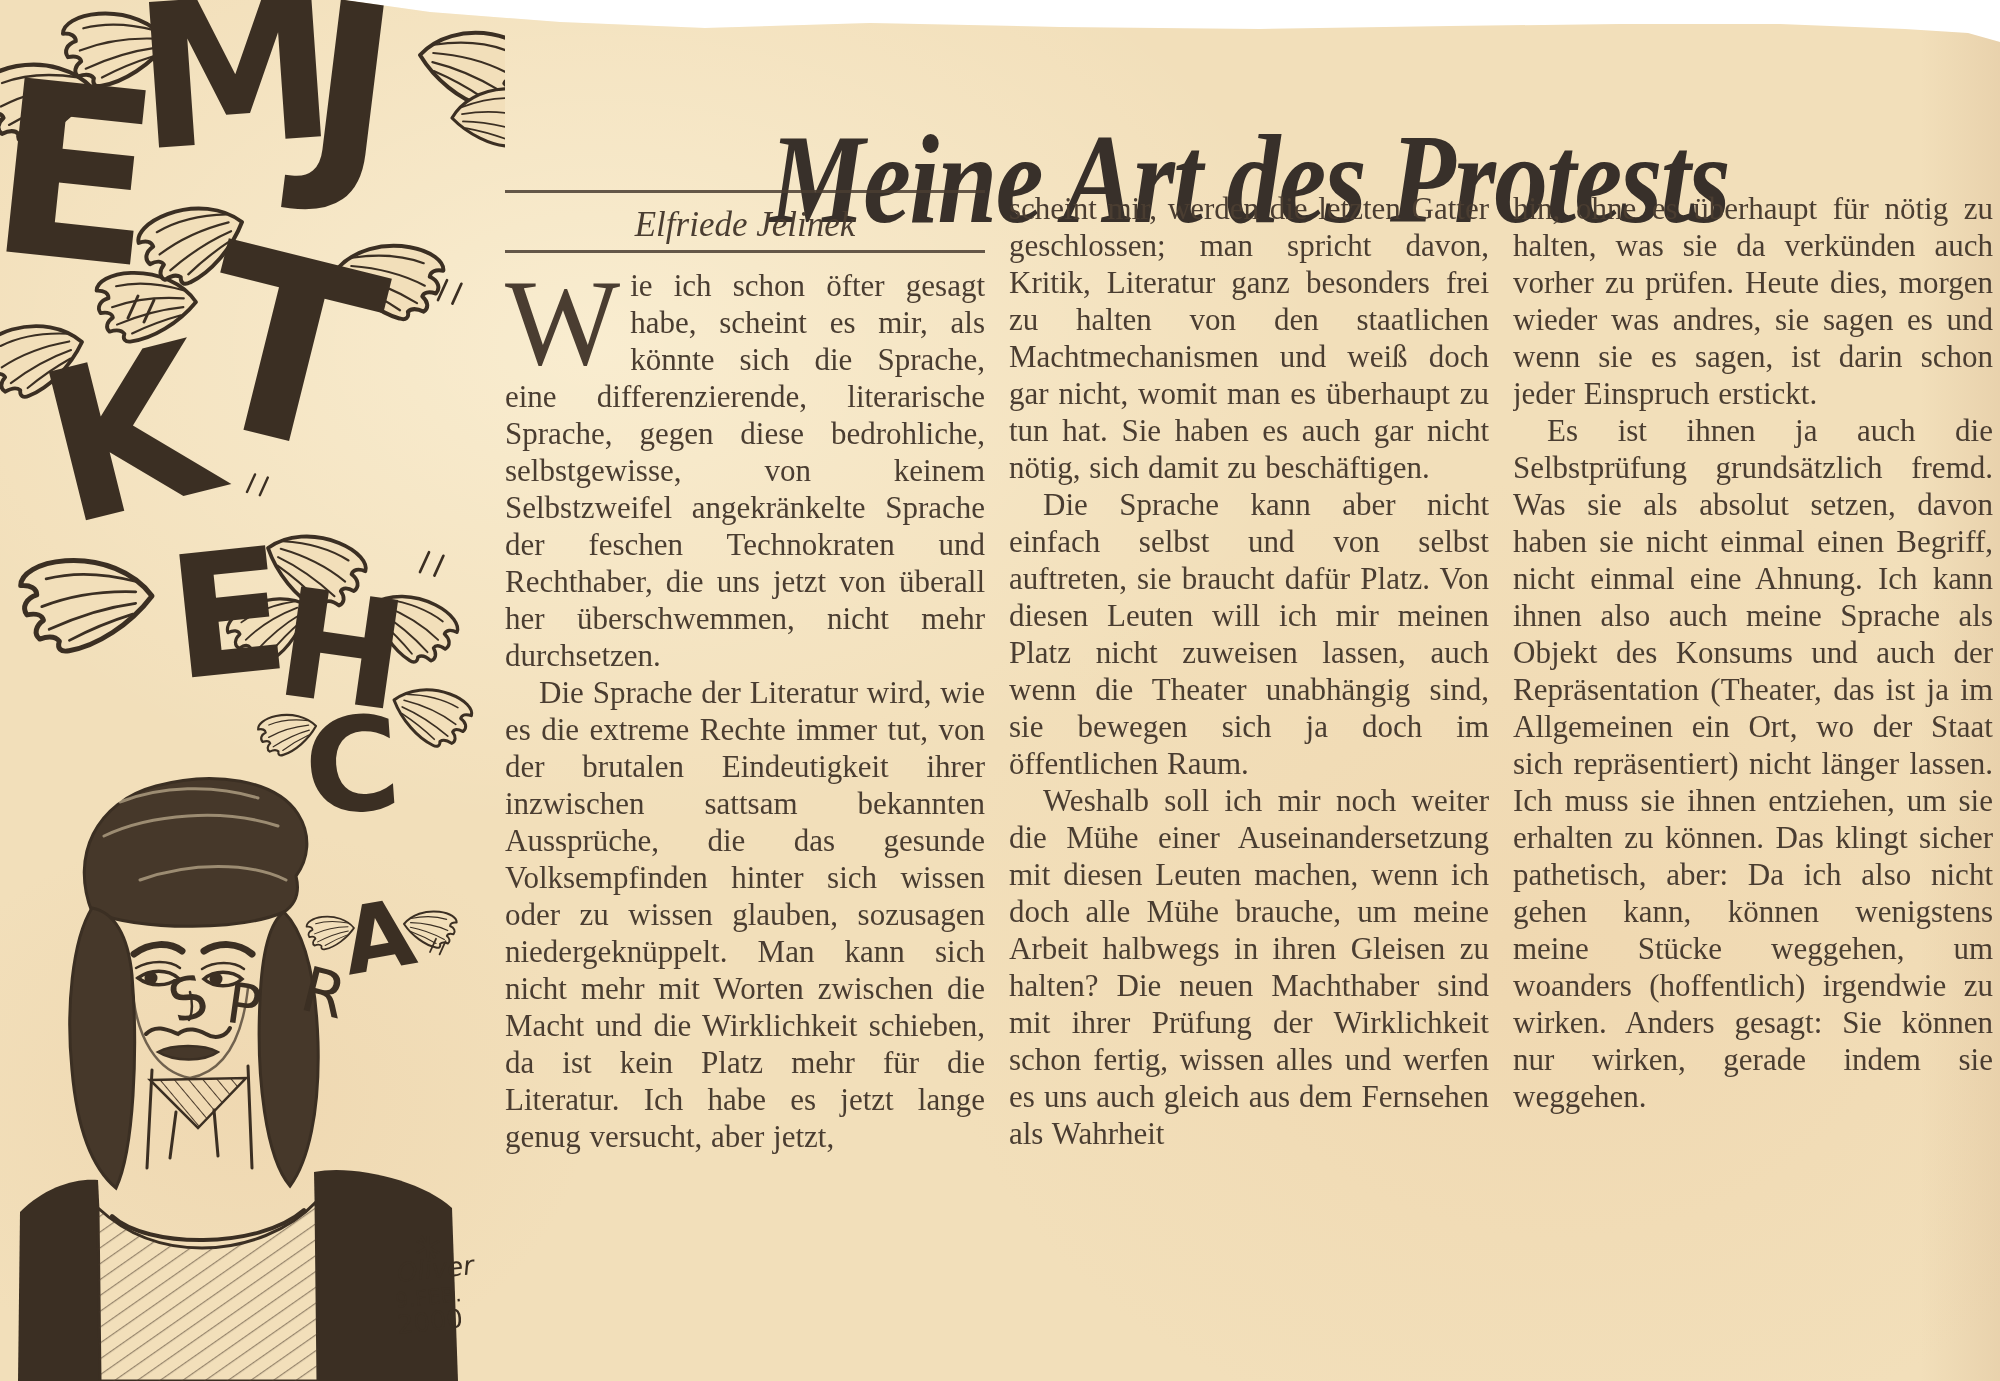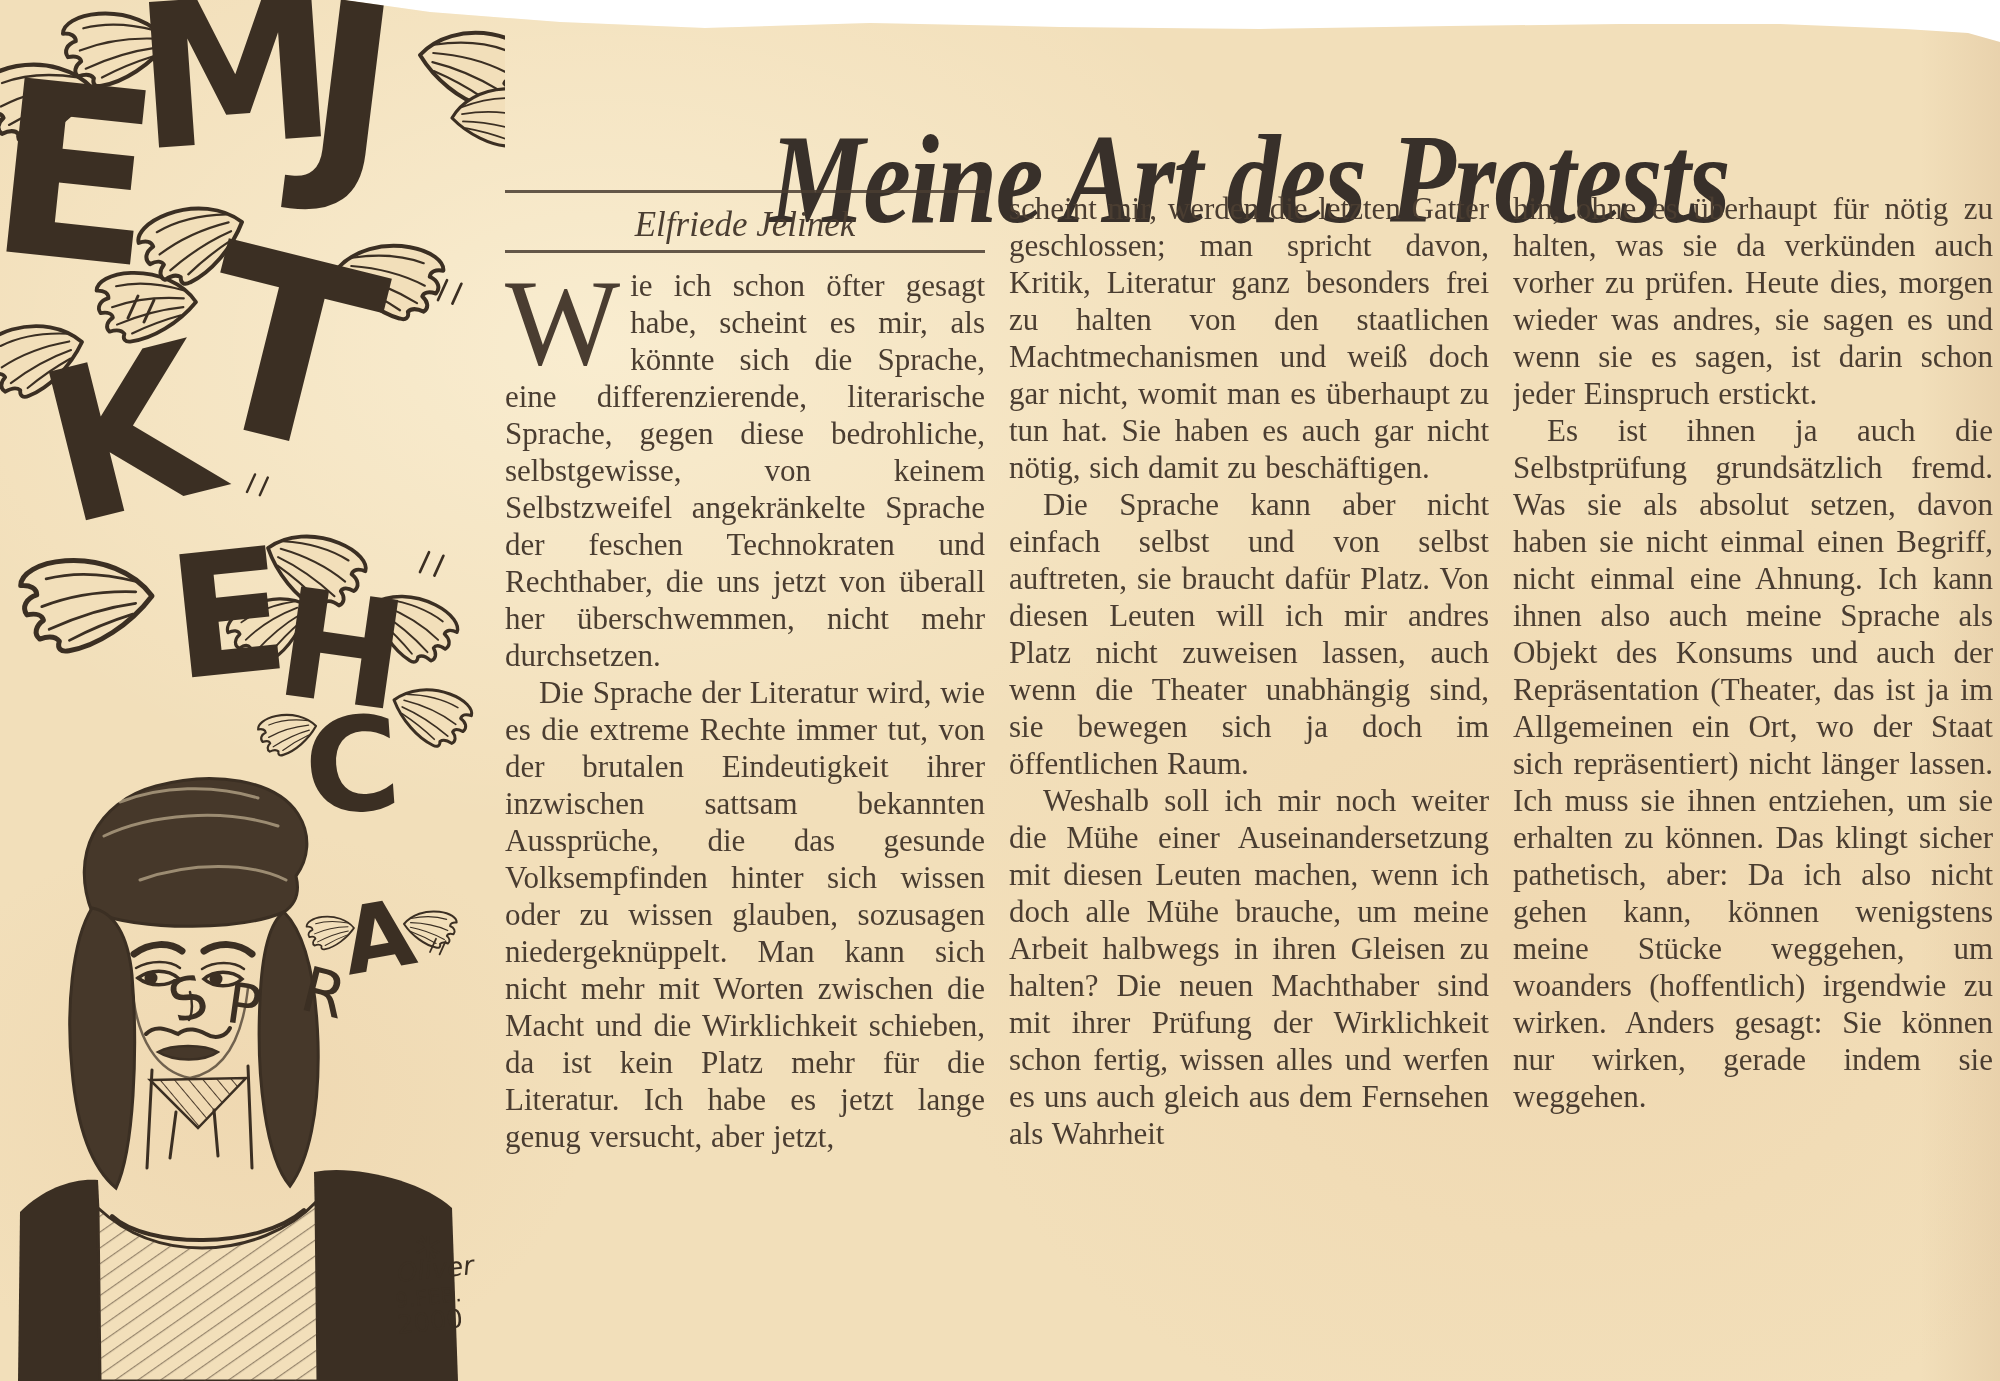--- a/index.html
+++ b/index.html
@@ -162,21 +162,21 @@
             <hr class="rule">
           </div>
           <div class="col-text">
               <p lang="de"><span class="dropcap">W</span>ie ich schon öfter gesagt habe, scheint es mir, als könnte sich die Sprache, eine differenzierende, literarische Sprache, gegen diese bedrohliche, selbstgewisse, von keinem Selbstzweifel angekränkelte Sprache der feschen Technokraten und Rechthaber, die uns jetzt von überall her überschwemmen, nicht mehr durchsetzen.</p>
               <p lang="de" class="indent">Die Sprache der Literatur wird, wie es die extreme Rechte immer tut, von der brutalen Eindeutigkeit ihrer inzwischen sattsam bekannten Aussprüche, die das gesunde Volksempfinden hinter sich wissen oder zu wissen glauben, sozusagen niedergeknüppelt. Man kann sich nicht mehr mit Worten zwischen die Macht und die Wirklichkeit schieben, da ist kein Platz mehr für die Literatur. Ich habe es jetzt lange genug versucht, aber jetzt,</p>
             </div>
         </section>
         <section class="col">
           <div class="col-text">
               <p lang="de">scheint mir, werden die letzten Gatter geschlossen; man spricht davon, Kritik, Literatur ganz besonders frei zu halten von den staatlichen Machtmechanismen und weiß doch gar nicht, womit man es überhaupt zu tun hat. Sie haben es auch gar nicht nötig, sich damit zu beschäftigen.</p>
-              <p lang="de" class="indent">Die Sprache kann aber nicht einfach selbst und von selbst auftreten, sie braucht dafür Platz. Von diesen Leuten will ich mir andres Platz nicht zuweisen lassen, auch wenn die Theater unabhängig sind, sie bewegen sich ja doch im öffentlichen Raum.</p>
+              <p lang="de" class="indent">Die Sprache kann aber nicht einfach selbst und von selbst auftreten, sie braucht dafür Platz. Von diesen Leuten will ich mir meinen Platz nicht zuweisen lassen, auch wenn die Theater unabhängig sind, sie bewegen sich ja doch im öffentlichen Raum.</p>
               <p lang="de" class="indent">Weshalb soll ich mir noch weiter die Mühe einer Auseinandersetzung mit diesen Leuten machen, wenn ich doch alle Mühe brauche, um meine Arbeit halbwegs in ihren Gleisen zu halten? Die neuen Machthaber sind mit ihrer Prüfung der Wirklichkeit schon fertig, wissen alles und werfen es uns auch gleich aus dem Fernsehen als Wahrheit</p>
             </div>
         </section>
         <section class="col">
           <div class="col-text">
               <p lang="de">hin, ohne es überhaupt für nötig zu halten, was sie da verkünden auch vorher zu prüfen. Heute dies, morgen wieder was andres, sie sagen es und wenn sie es sagen, ist darin schon jeder Einspruch erstickt.</p>
               <p lang="de" class="indent">Es ist ihnen ja auch die Selbstprüfung grundsätzlich fremd. Was sie als absolut setzen, davon haben sie nicht einmal einen Begriff, nicht einmal eine Ahnung. Ich kann ihnen also auch meine Sprache als Objekt des Konsums und auch der Repräsentation (Theater, das ist ja im Allgemeinen ein Ort, wo der Staat sich repräsentiert) nicht länger lassen. Ich muss sie ihnen entziehen, um sie erhalten zu können. Das klingt sicher pathetisch, aber: Da ich also nicht gehen kann, können wenigstens meine Stücke weggehen, um woanders (hoffentlich) irgendwie zu wirken. Anders gesagt: Sie können nur wirken, gerade indem sie weggehen.</p>
             </div>
         </section>
       </div>

